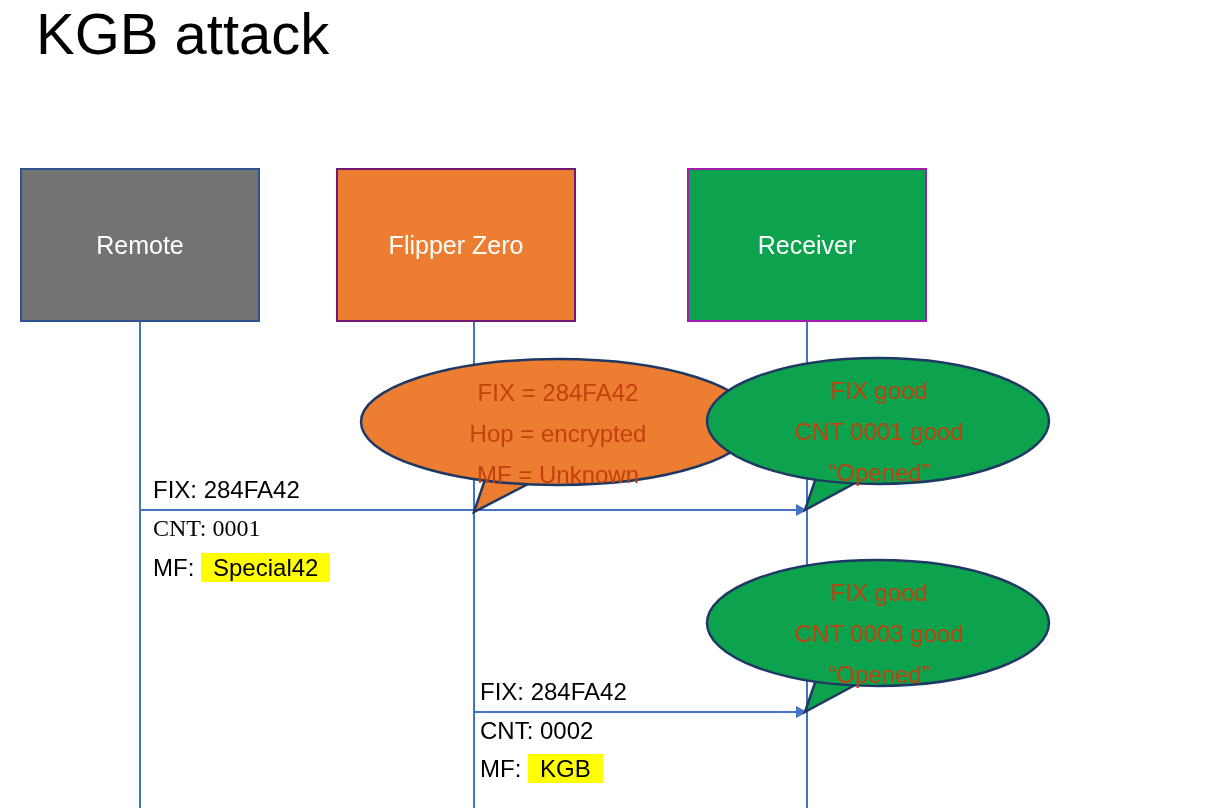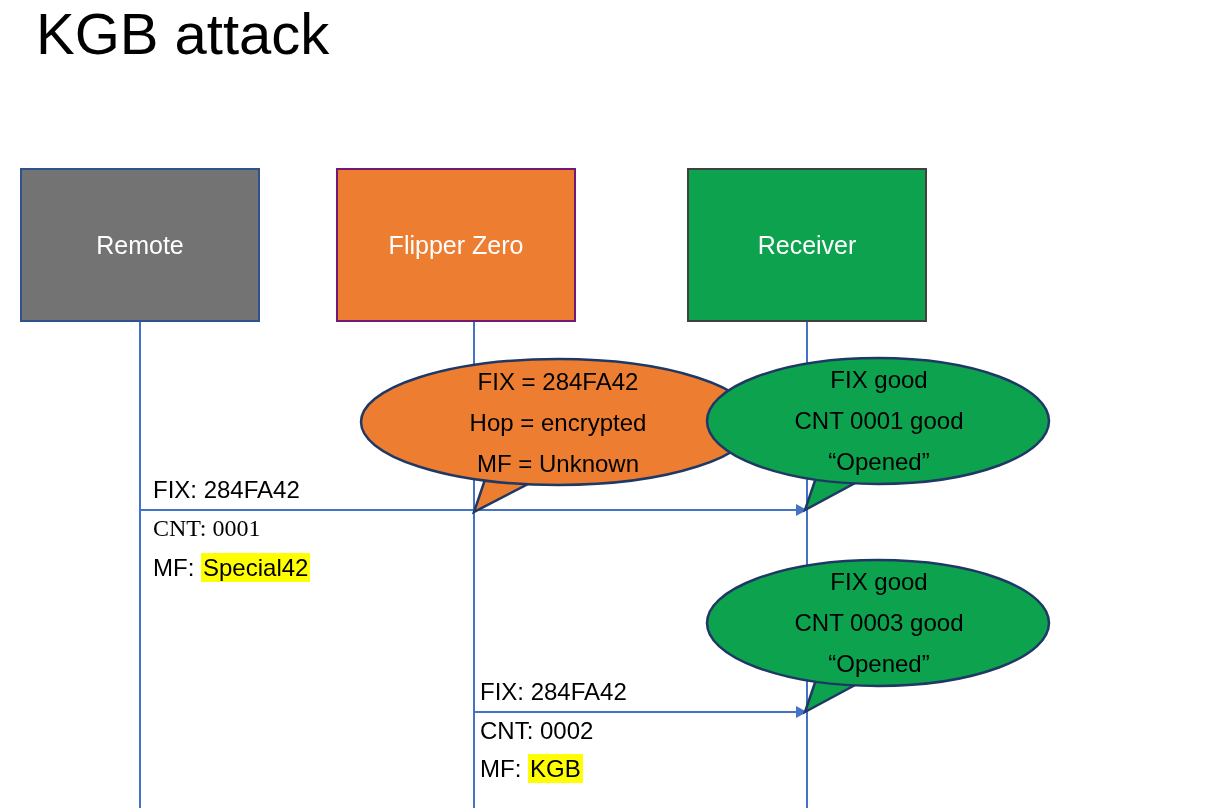--- a/index.html
+++ b/index.html
@@ -19,21 +19,21 @@
   }
 
   .actor-box {
     position: absolute; top: 168px; width: 240px; height: 154px;
     box-sizing: border-box;
     display: flex; align-items: center; justify-content: center;
     color: #ffffff; font-size: 25px;
   }
   .actor-remote   { left: 20px;  background: #737373; border: 2px solid #2F528F; }
   .actor-flipper  { left: 336px; background: #ED7D31; border: 2px solid #701a75; }
-  .actor-receiver { left: 687px; background: #0CA24E; border: 2px solid #404040; }
+  .actor-receiver { left: 687px; background: #0CA24E; border: 2px solid #a21caf; }
 
   .lifeline {
     position: absolute; top: 322px; width: 2px; height: 486px;
     background: #4472C4;
   }
   .lifeline-remote   { left: 139px; }
   .lifeline-flipper  { left: 473px; }
   .lifeline-receiver { left: 806px; }
 
   .arrow-line { position: absolute; height: 2px; background: #4472C4; }
@@ -50,33 +50,33 @@
 
   .msg-line {
     position: absolute; font-size: 24px; color: #000000; white-space: nowrap;
   }
   .m1l1 { left: 153px; top: 476px; }
   .m1l2 { left: 153px; top: 515px; font-family: Liberation Serif, serif; }
   .m1l3 { left: 153px; top: 554px; }
   .m2l1 { left: 480px; top: 678px; }
   .m2l2 { left: 480px; top: 717px; }
   .m2l3 { left: 480px; top: 755px; }
-  .hl { background: #FFFF00; padding: 1px 2px; }
+  .hl { background: #FFFF00; padding: 1px 12px; }
 
   .bubble { position: absolute; }
   .bubble svg { position: absolute; left: 0; top: 0; display: block; }
   .bubble-flipper    { left: 358px; top: 356px; width: 400px; height: 160px; }
   .bubble-receiver1  { left: 704px; top: 354px; width: 350px; height: 160px; }
   .bubble-receiver2  { left: 704px; top: 556px; width: 350px; height: 160px; }
 
   .bubble-text {
-    position: absolute; left: 0; right: 0; top: 3px; height: 126px;
+    position: absolute; left: 0; right: 0; top: 14px; height: 126px;
     display: flex; flex-direction: column;
     align-items: center; justify-content: center;
-    color: #000000; font-size: 24px; line-height: 41px; text-align: center;
+    color: #c2410c; font-size: 24px; line-height: 41px; text-align: center;
     white-space: nowrap;
   }
 </style>
 </head>
 <body>
 
 <div class="stage">
 
   <div class="title">KGB attack</div>
 

